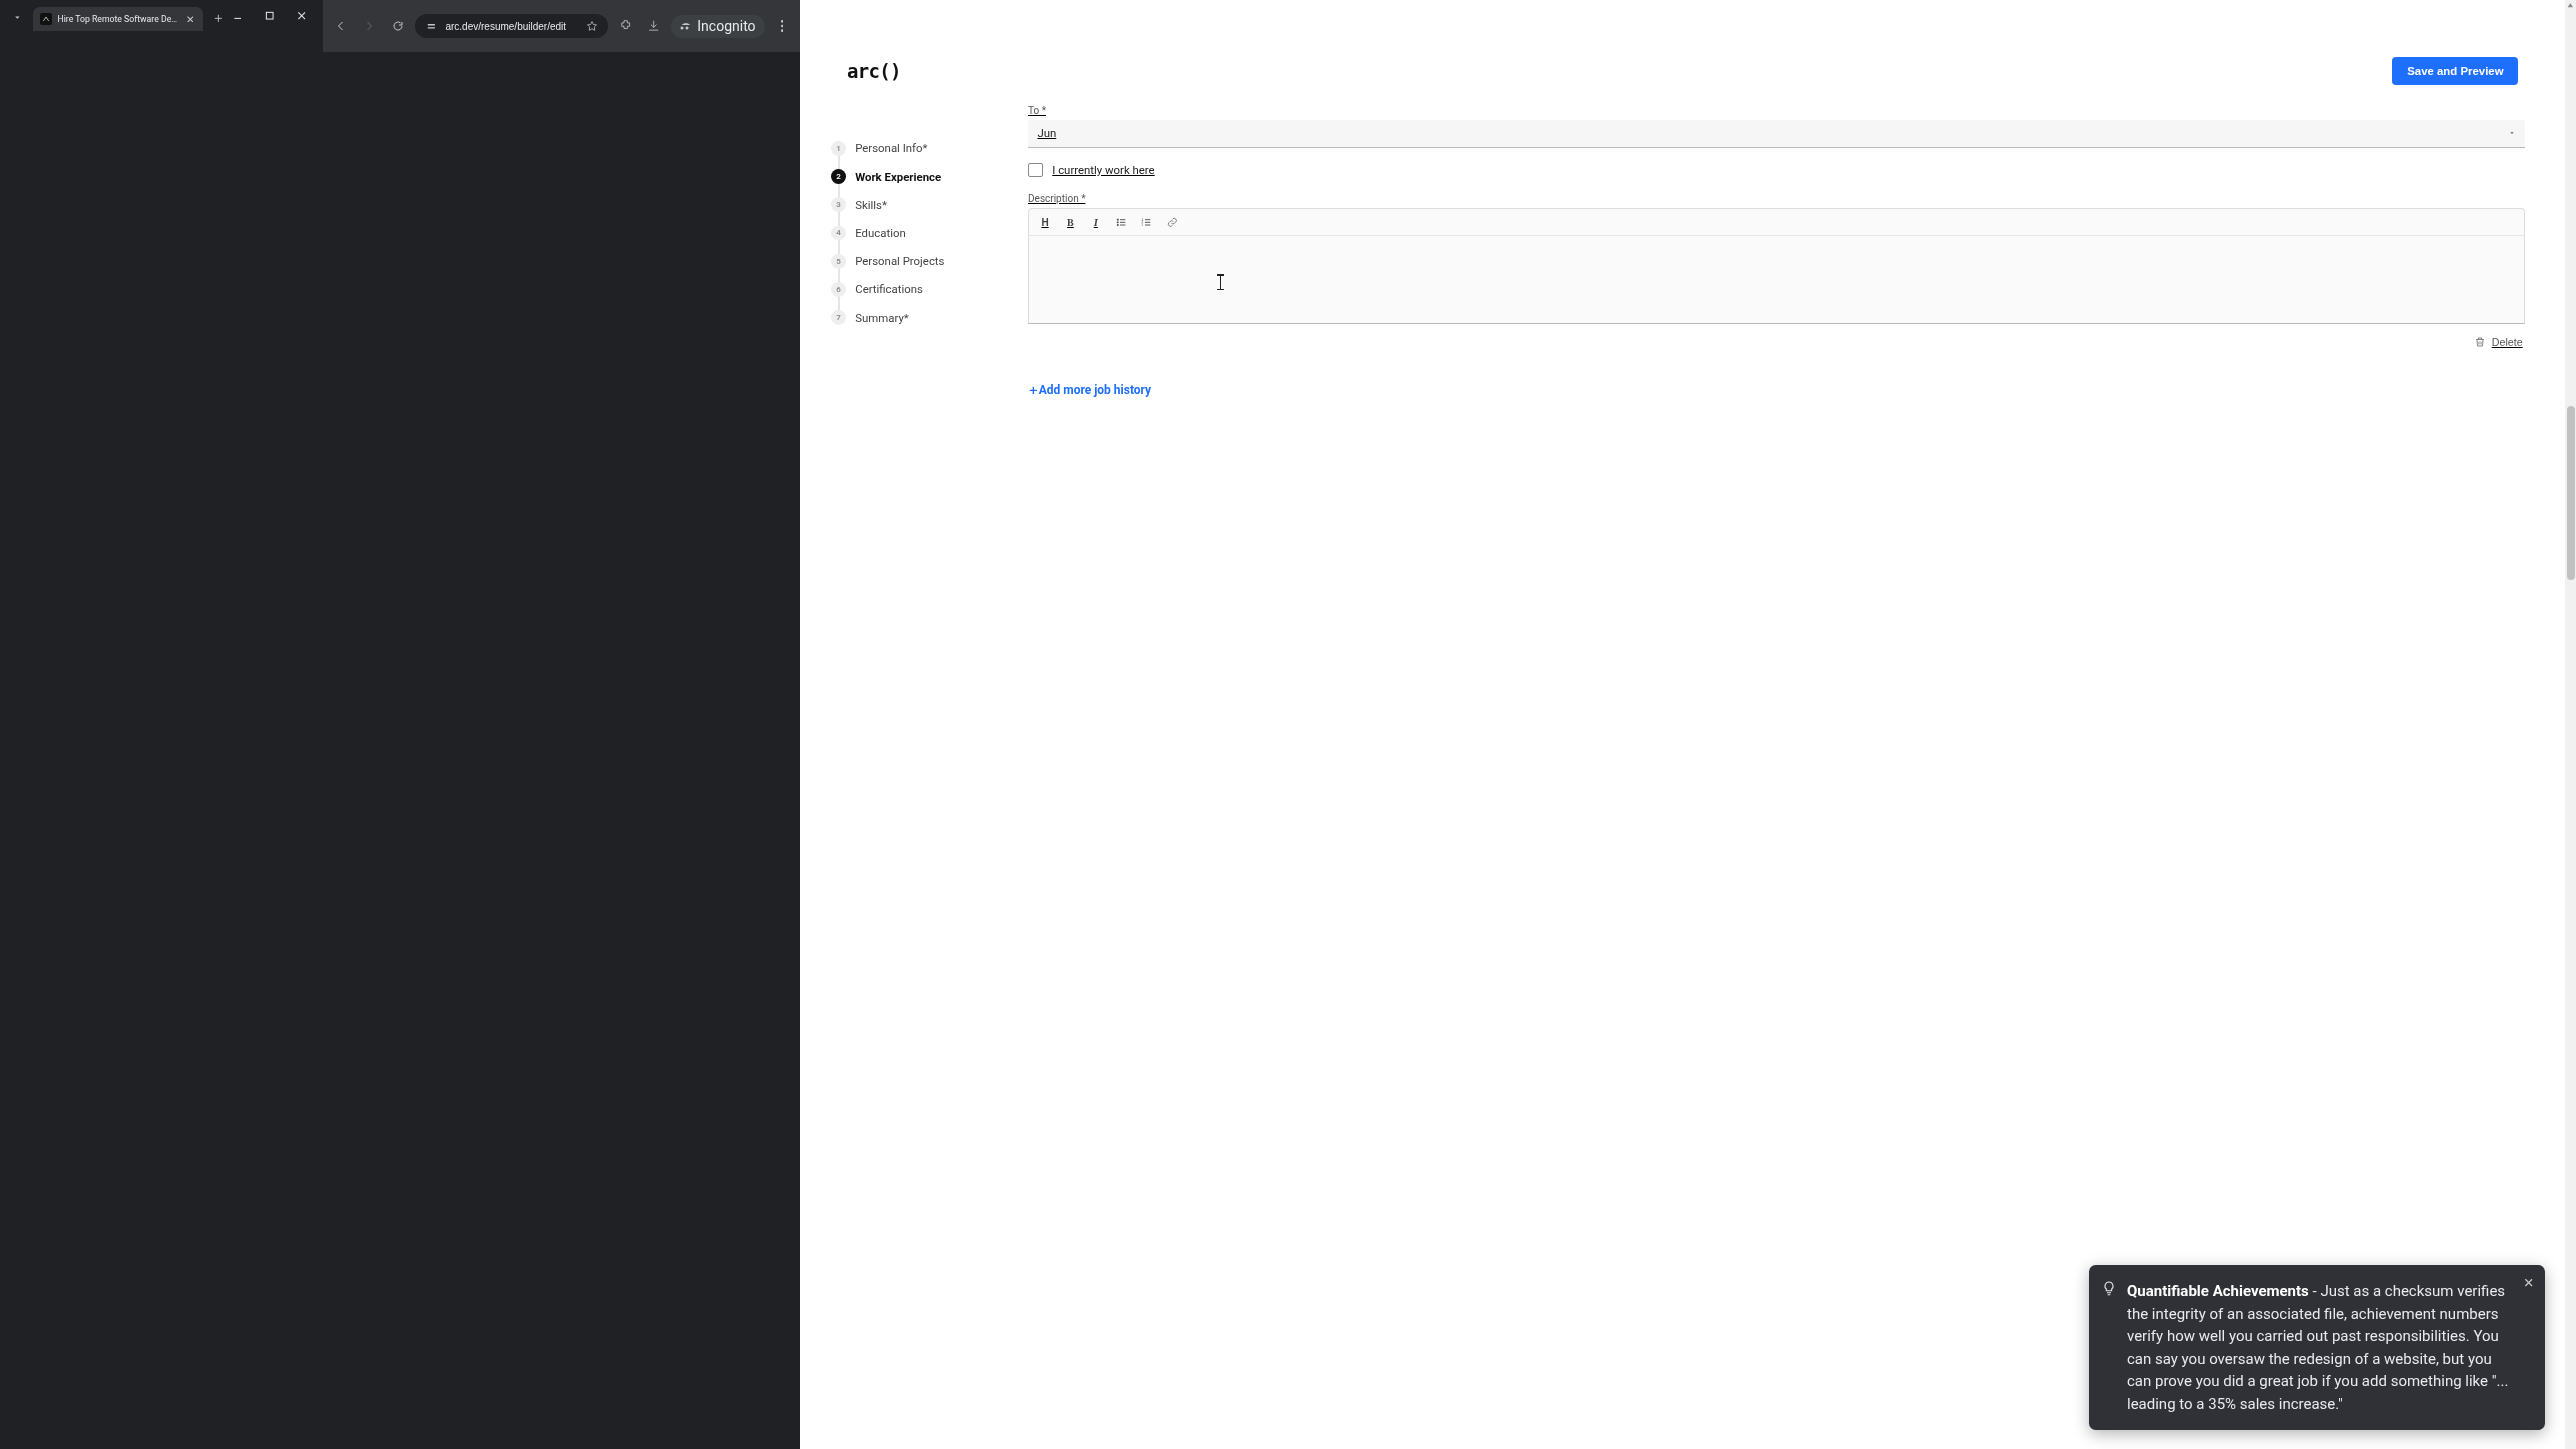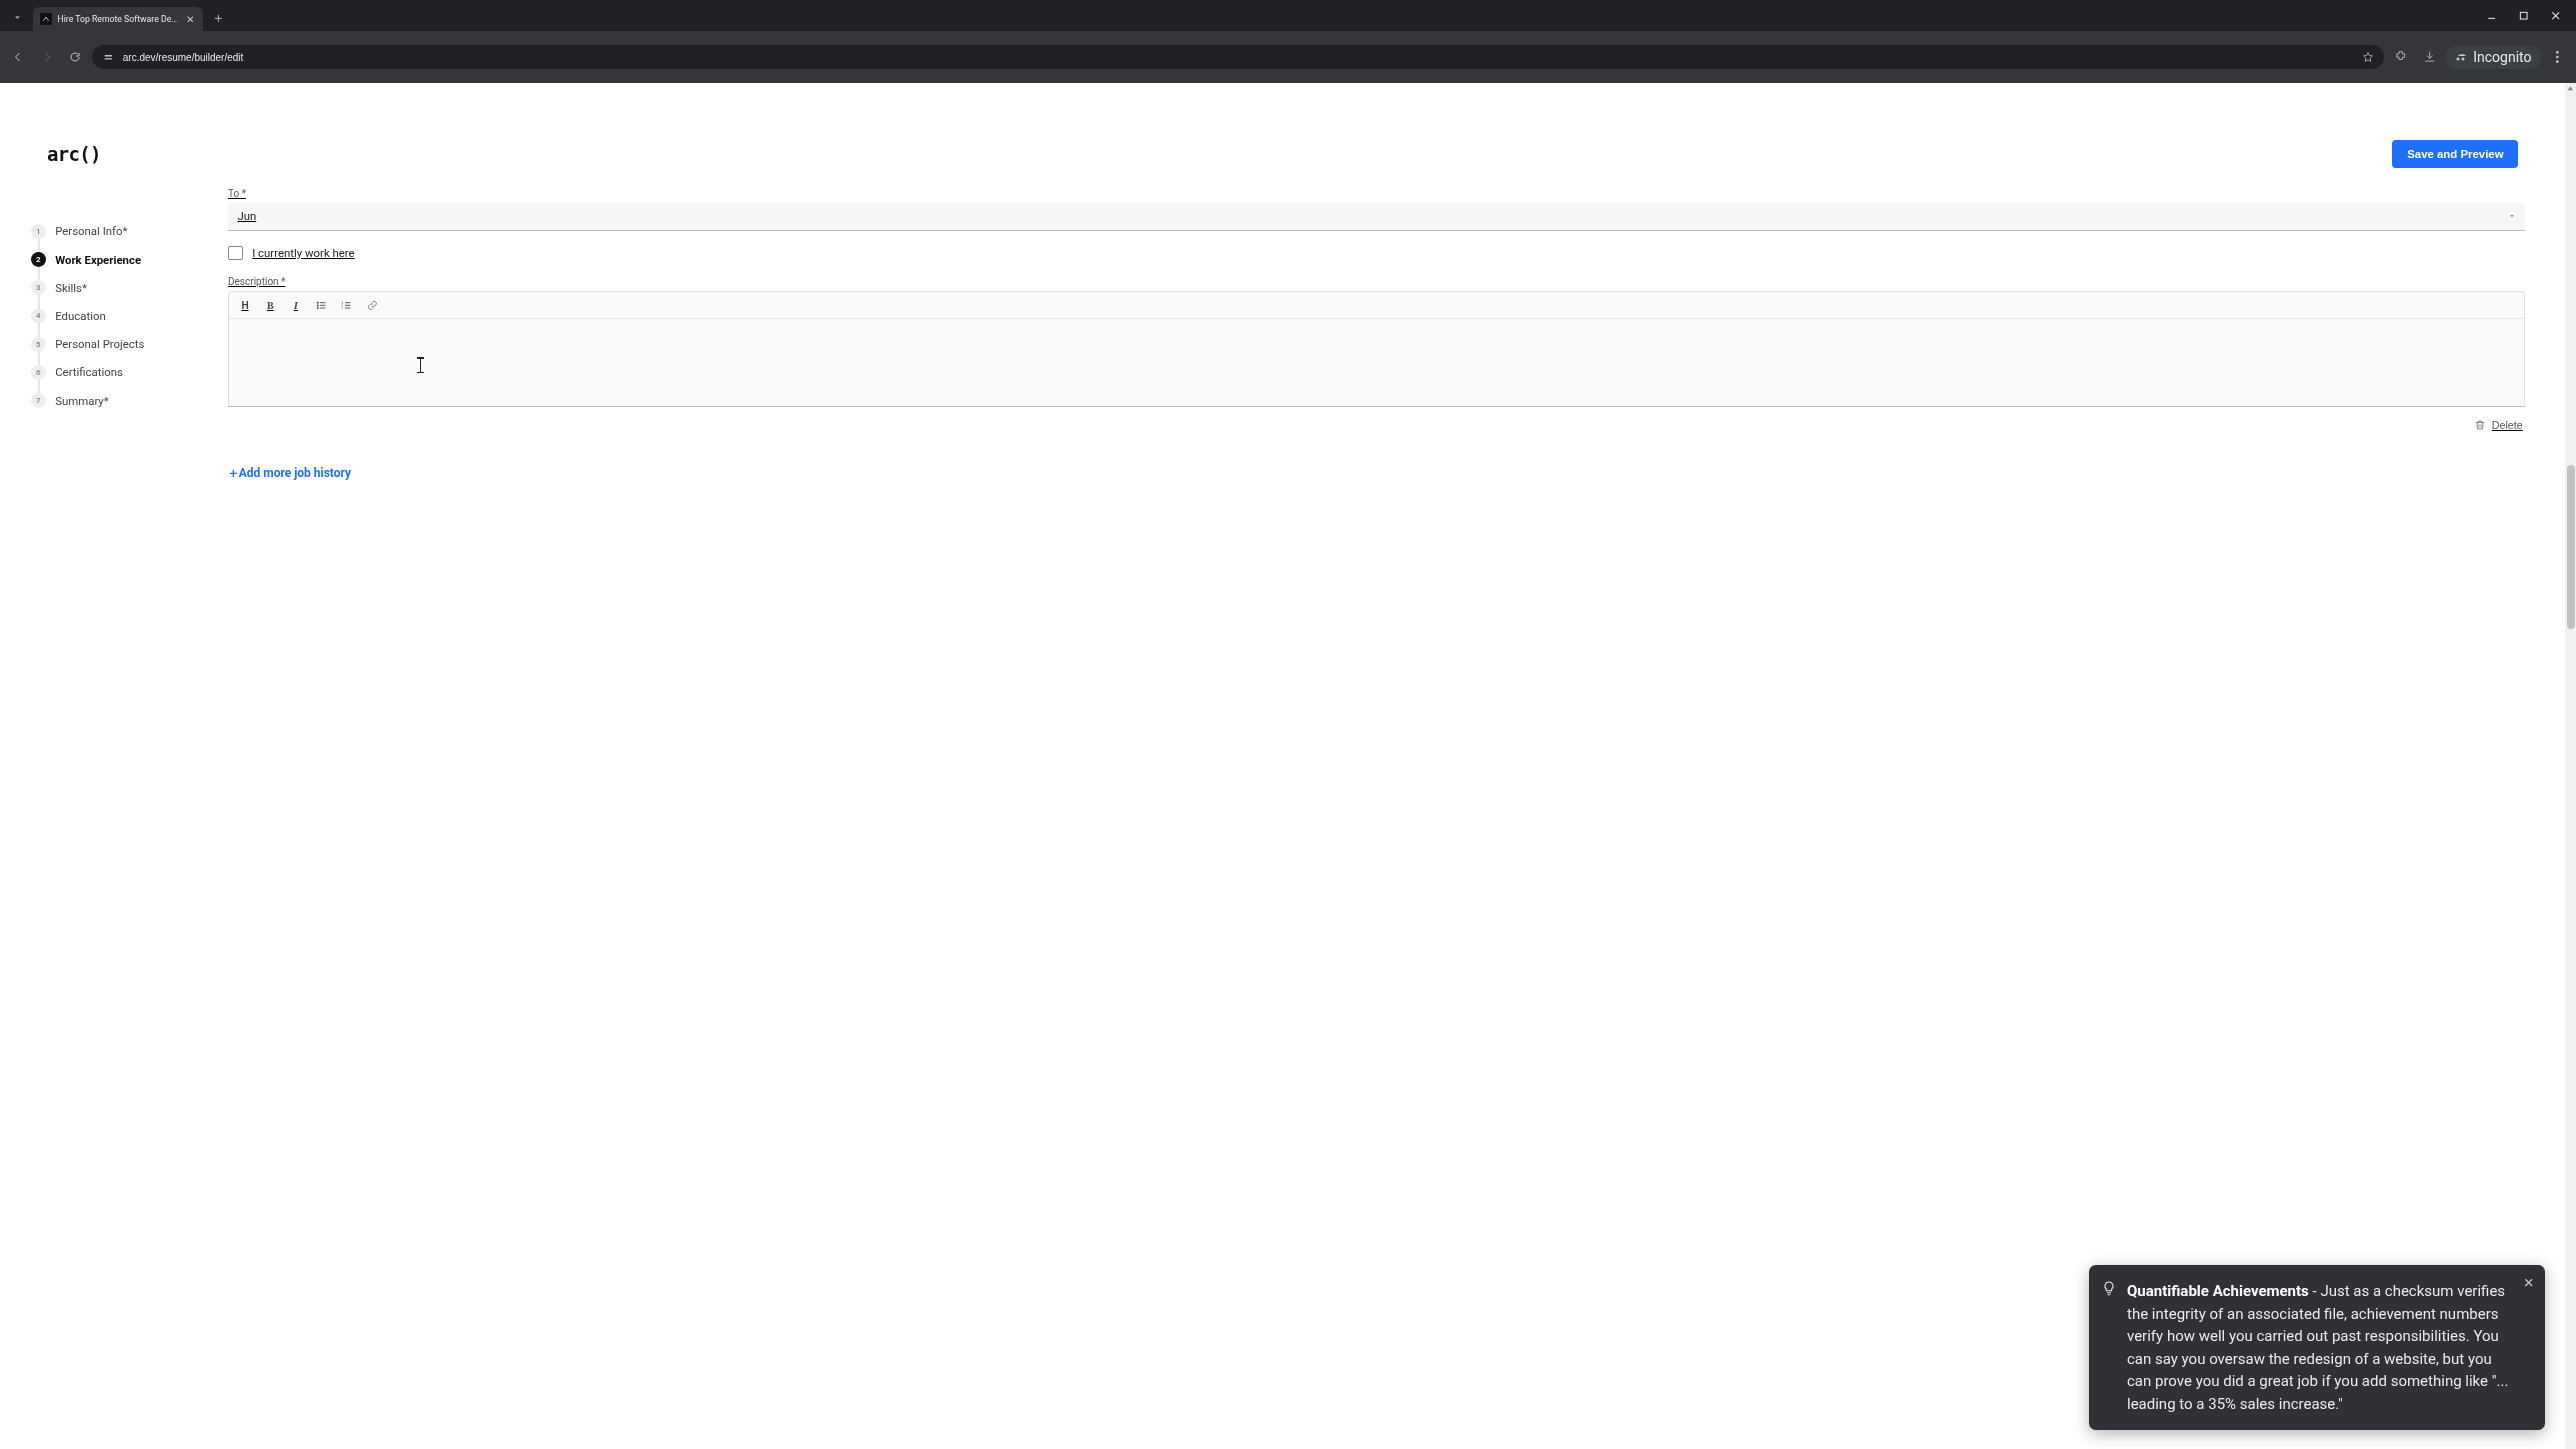--- a/index.html
+++ b/index.html
@@ -1,20 +1,20 @@
 <!DOCTYPE html>
 <html style="font-size:10.7px"><head>
 <meta charset="utf-8">
 <style>
   * { box-sizing: border-box; margin: 0; padding: 0; }
   html, body { width: 100%; height: 100%; font-family: -apple-system, BlinkMacSystemFont, "Segoe UI", Roboto, sans-serif; }
   body { background: #202124; overflow: hidden; }
 
   
-  .browser { width: 100%; height: 100%; display: flex; flex-direction: column; background: #202124; justify-content: flex-end; }
+  .browser { width: 100%; height: 100%; display: flex; flex-direction: row; background: #202124; justify-content: flex-end; }
   .titlebar { height: 31px; display: flex; align-items: flex-end; padding: 0 5.4px; background: #202124; }
   .tab-dropdown { width: 24px; height: 24px; border-radius: 5.4px; display: flex; align-items: center; justify-content: center; margin-right: 4px; margin-bottom: 1.3px; }
   .tab-dropdown svg { width: 10.7px; height: 10.7px; fill: #c7c7c7; }
   .tab { display: flex; align-items: center; height: 24px; background: #35363a; border-radius: 6.7px 6.7px 0 0; padding: 0 6.7px; gap: 5.4px; min-width: 168px; margin-bottom: 0; }
   .tab .favicon { width: 12px; height: 12px; background: #111; border-radius: 2px; display: flex; align-items: center; justify-content: center; }
   .tab .favicon svg { width: 8px; height: 8px; fill: #fff; }
   .tab-title { color: #e8eaed; font-size: 8.7px; white-space: nowrap; overflow: hidden; text-overflow: ellipsis; max-width: 121px; }
   .tab-close { width: 12px; height: 12px; border-radius: 50%; display: flex; align-items: center; justify-content: center; cursor: pointer; }
   .tab-close svg { width: 6.7px; height: 6.7px; stroke: #c7c7c7; stroke-width: 2; }
   .new-tab { width: 20px; height: 20px; display: flex; align-items: center; justify-content: center; margin-left: 5.4px; margin-bottom: 2.7px; cursor: pointer; }

